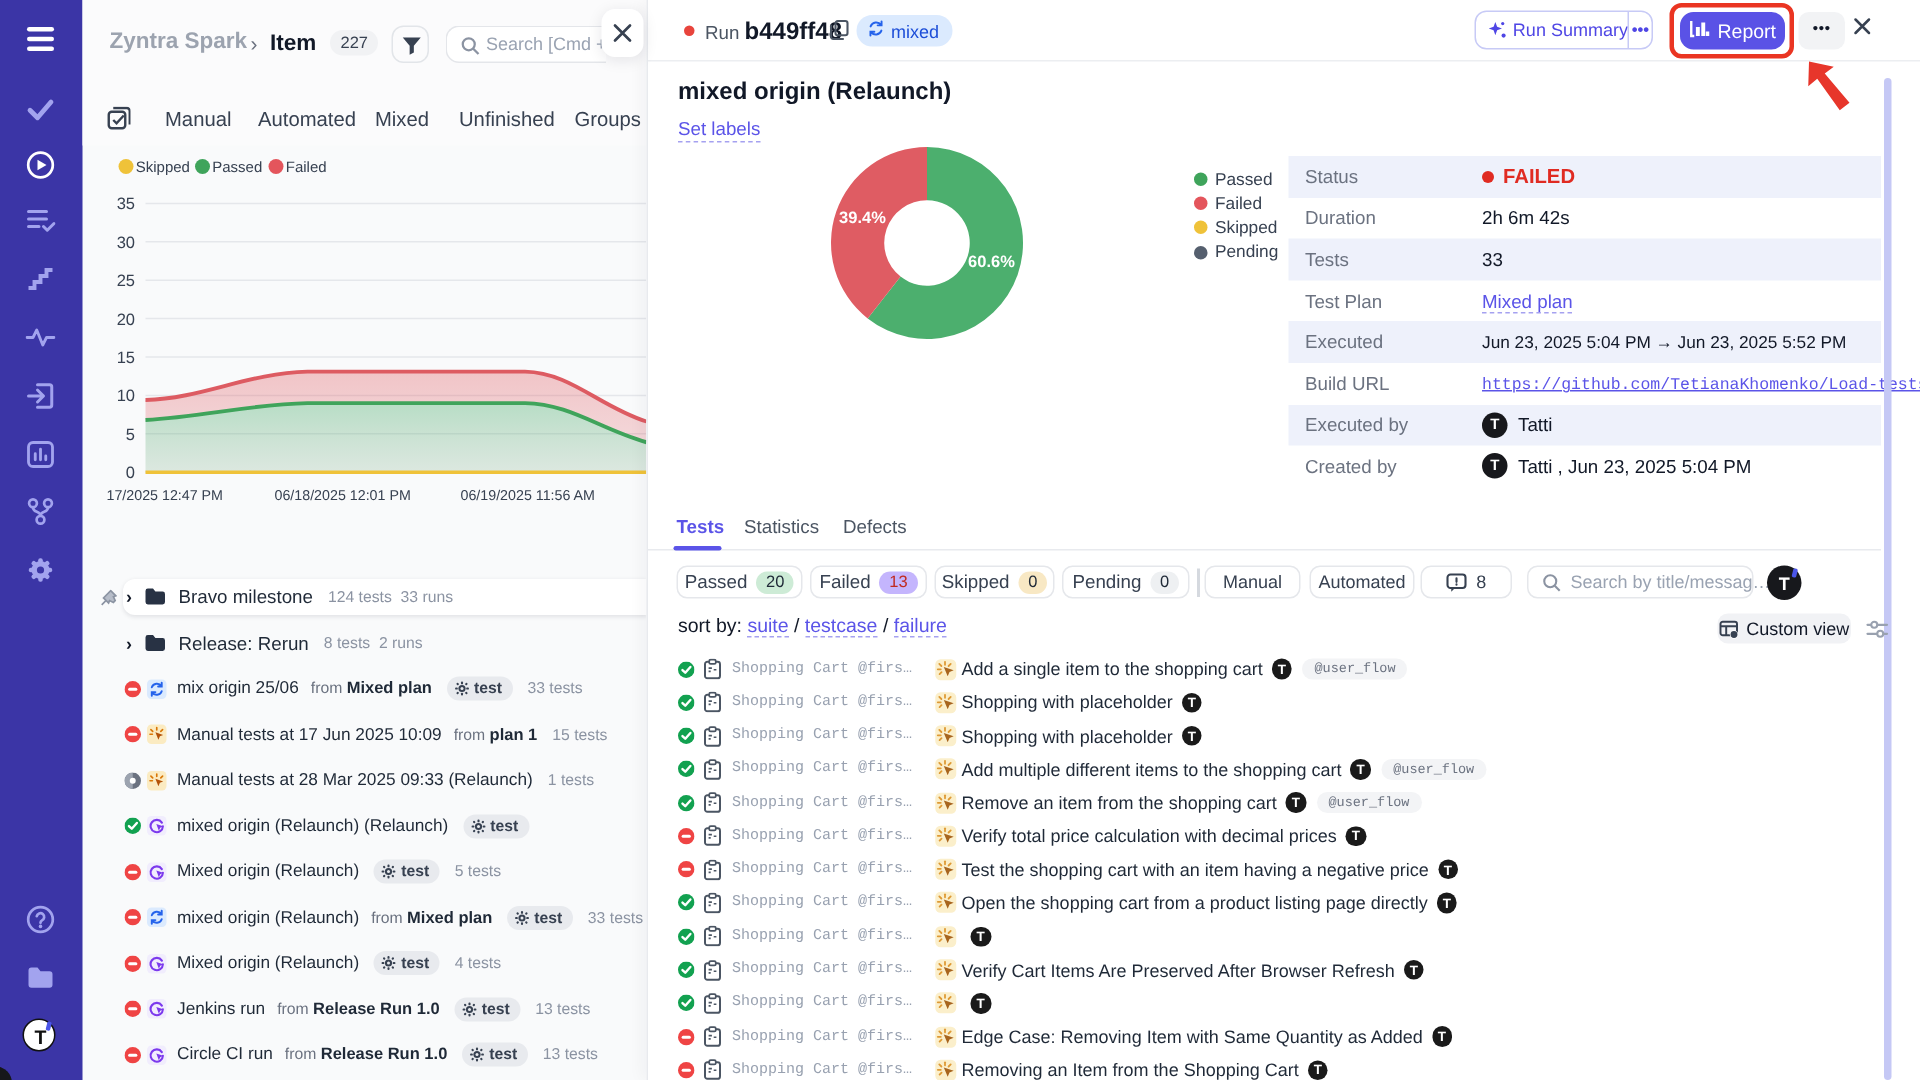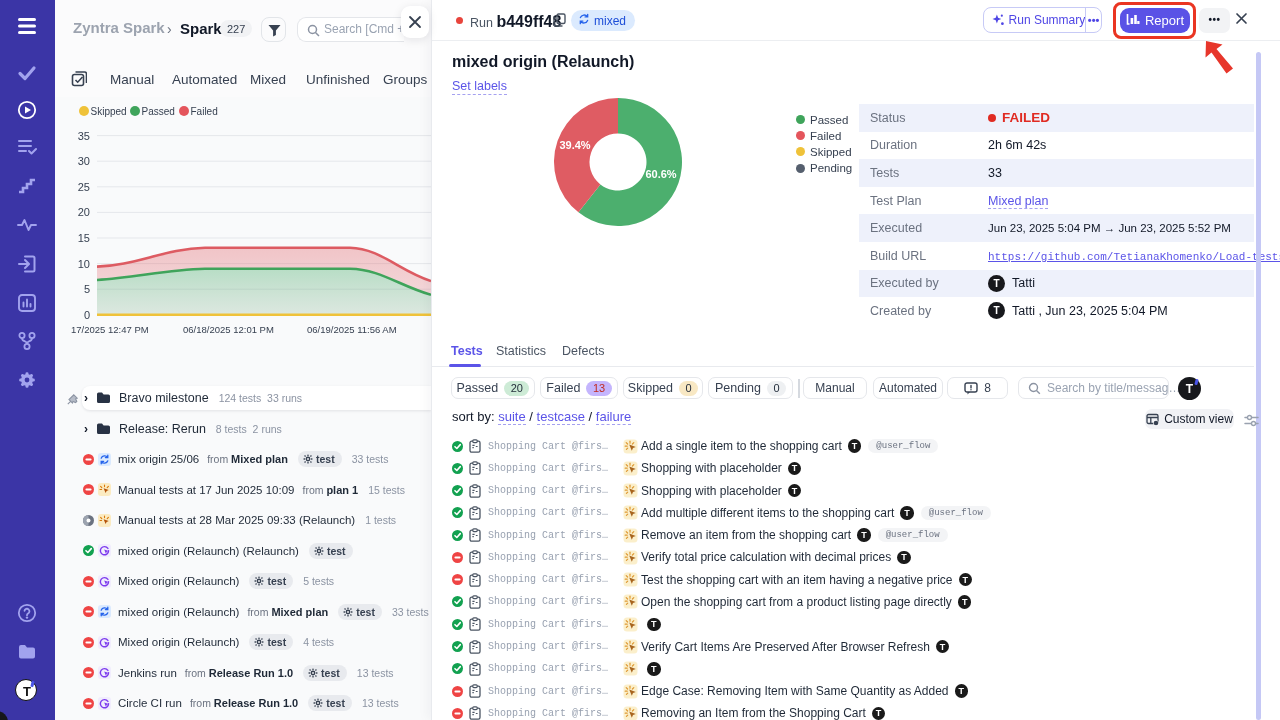--- a/index.html
+++ b/index.html
@@ -138,21 +138,21 @@
     </svg>
     <div style="position:absolute;left:15px;top:679px;width:22px;height:22px;border-radius:50%;background:#fff;border:1.6px solid #111;">
       <span style="position:absolute;left:0;top:0;width:22px;height:22px;display:flex;align-items:center;justify-content:center;font-weight:700;font-size:13px;color:#111;">T</span>
       <span style="position:absolute;right:3px;top:1px;width:2.5px;height:6px;background:#4A55E8;border-radius:1px;transform:rotate(14deg);"></span>
     </div>
     <div style="position:absolute;left:-14px;top:711px;width:22px;height:22px;border-radius:50%;background:#16171B;"></div>
   </div>
 <div id="lp-head">
   <span class="crumb-gray" style="position:absolute;left:18px;top:19px;">Zyntra Spark</span>
   <span class="crumb-sep" style="position:absolute;left:112px;top:20.5px;font-size:14px;color:#6B7280;">›</span>
-  <span class="crumb-dark" style="position:absolute;left:125px;top:19.5px;">Spark</span>
+  <span class="crumb-dark" style="position:absolute;left:125px;top:19.5px;">Item</span>
   <span class="badge227" style="position:absolute;left:165px;top:20px;">227</span>
   <div id="filterbtn">
       <svg width="15" height="15" viewBox="0 0 15 15" style="position:absolute;left:4.5px;top:4.5px;" xmlns="http://www.w3.org/2000/svg">
         <path d="M1.5 2 h12 l-4.6 5.5 v4.5 l-2.8 1.5 v-6 Z" fill="#374151"></path>
       </svg>
     </div>
   <div id="searchbox"><svg width="13" height="13" viewBox="0 0 13 13" style="position:absolute;left:9px;top:6px;" xmlns="http://www.w3.org/2000/svg">
         <circle cx="5.5" cy="5.5" r="4" stroke="#8B93A2" stroke-width="1.5" fill="none"></circle>
         <path d="M8.5 8.5 L12 12" stroke="#8B93A2" stroke-width="1.5"></path>
       </svg><span style="margin-left:26px;font-size:12px;">Search [Cmd + K]</span></div>

